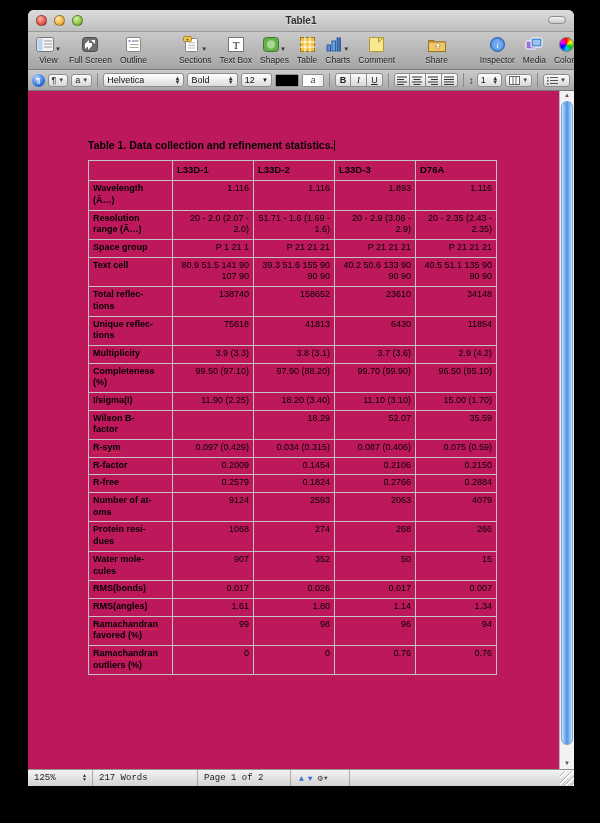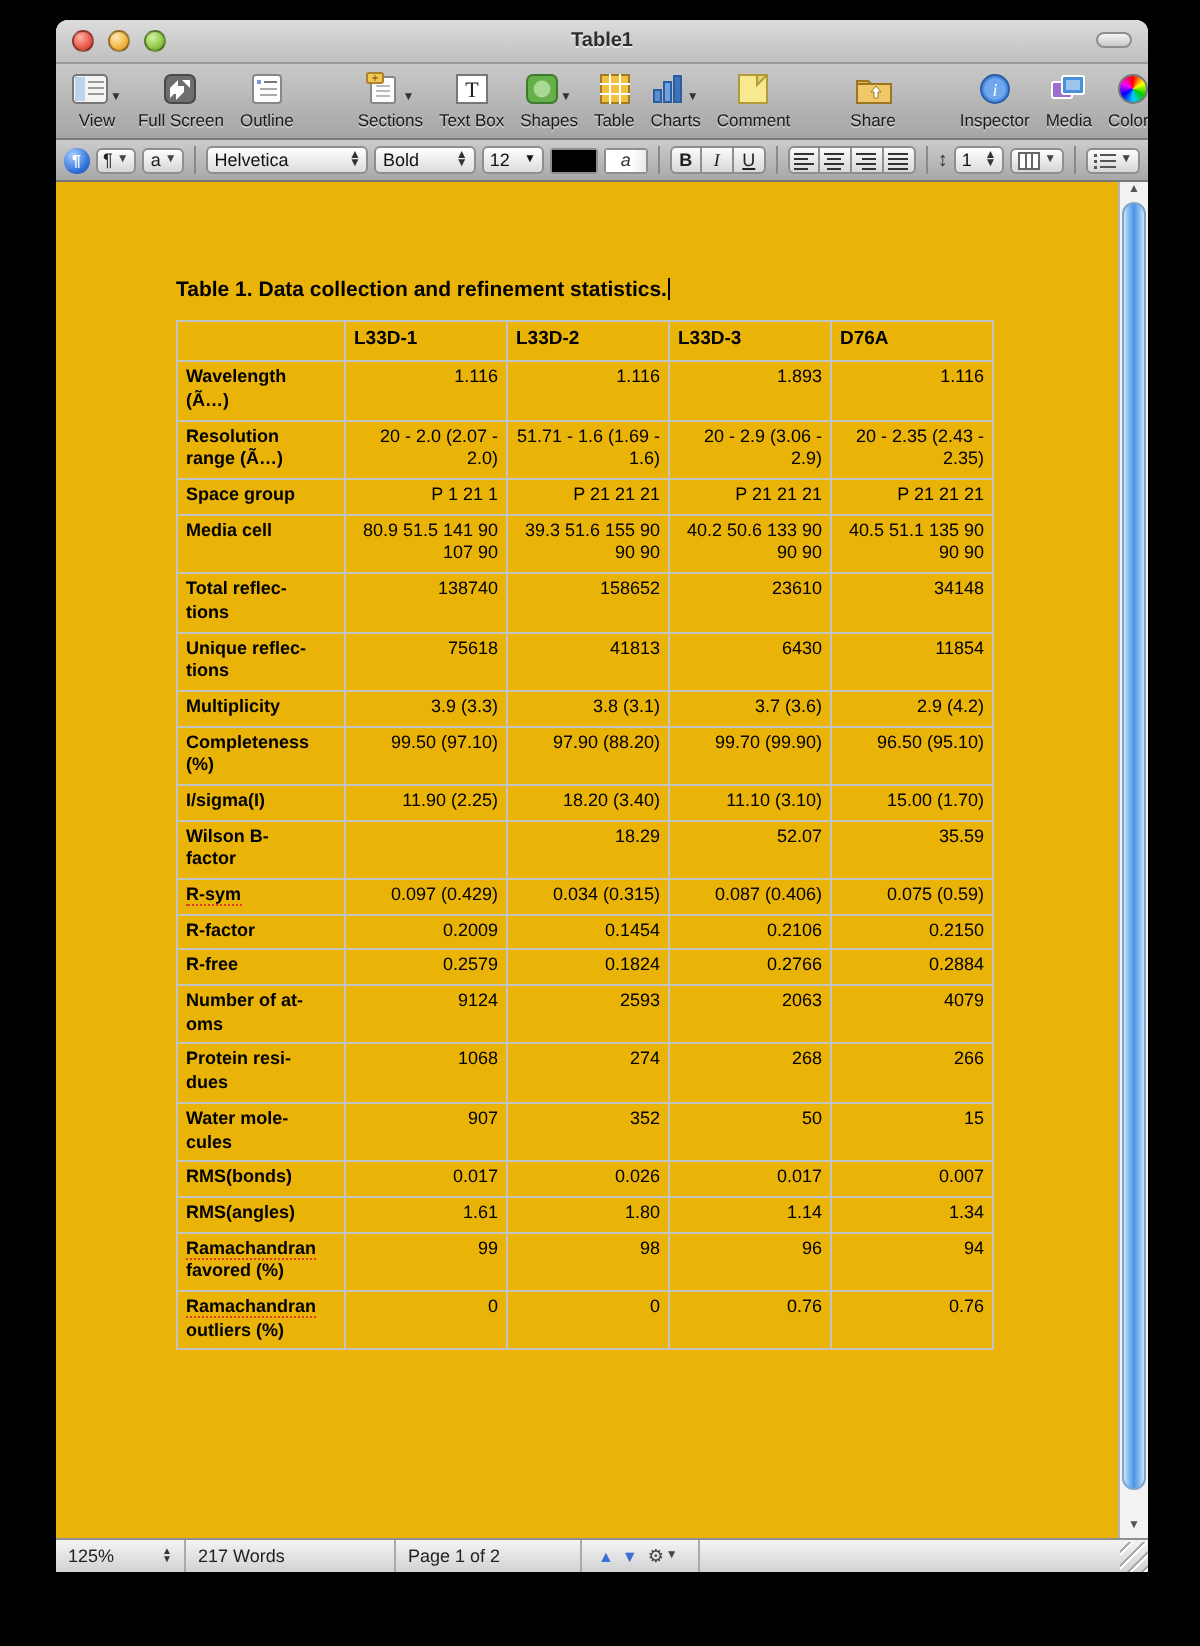--- a/index.html
+++ b/index.html
@@ -36,40 +36,40 @@
   .updown{font-size:6px;line-height:4px;color:#333;display:flex;flex-direction:column;margin-left:3px;}
   .swatch-frame{height:13px;border:1px solid #8e8e8e;border-radius:2px;background:#fff;display:flex;align-items:center;justify-content:center;box-sizing:border-box;}
   .black-swatch{width:22px;height:11px;background:#000;margin:0;}
   .bg-swatch{width:20px;height:11px;background:linear-gradient(100deg,#fff 60%,#e8e8e8);display:flex;align-items:center;justify-content:center;font-style:italic;font-size:9px;color:#333;}
   .grp{display:flex;}
   .fbtn{width:16px;height:14px;background:linear-gradient(#fbfbfb,#d8d8d8);border:1px solid #8e8e8e;display:flex;align-items:center;justify-content:center;color:#222;box-sizing:border-box;}
   .fbtn+.fbtn{border-left:none;}
   .fbtn:first-child{border-radius:3px 0 0 3px;}
   .fbtn:last-child{border-radius:0 3px 3px 0;}
   
-  .content{flex:1;display:flex;background:#eab308;min-height:0;}
+  .content{flex:1;display:flex;background:#be185d;min-height:0;}
   .doc{flex:1;position:relative;overflow:hidden;}
   .doc-title{position:absolute;left:60px;top:48px;font-size:10.5px;font-weight:bold;color:#000;white-space:nowrap;}
   .caret{display:inline-block;width:1px;height:11px;background:#000;vertical-align:-2px;margin-left:1px;}
   table.stats{position:absolute;left:60px;top:69px;border-collapse:collapse;table-layout:fixed;width:409px;font-size:9px;color:#000;}
   table.stats col.c0{width:84px;}
   table.stats col.cv{width:81px;}
   table.stats th,table.stats td{border:1px solid #c3c3c3;vertical-align:top;line-height:1.3;}
   table.stats th{text-align:left;font-size:9.5px;font-weight:bold;padding:3px 3px 4px 4px;}
   td.lab{font-weight:bold;text-align:left;padding:2px 2px 3px 4px;}
   td.val{text-align:right;padding:2px 4px 3px 2px;}
   .sp{border-bottom:1px dotted #e23b2e;}
   
   .scrollbar{flex:0 0 15px;background:#f2f2f2;border-left:1px solid #b5b5b5;position:relative;box-sizing:border-box;}
   .sb-up{position:absolute;top:1px;left:0;right:0;text-align:center;font-size:6px;color:#555;}
   .sb-thumb{position:absolute;left:1px;right:1px;top:10px;bottom:24px;border-radius:7px;background:linear-gradient(to right,#cfe4fa 0%,#8fc1f2 20%,#4a94e8 50%,#8fc1f2 80%,#cfe4fa 100%);border:1px solid #7fa3c9;box-sizing:border-box;}
   .sb-down{position:absolute;bottom:3px;left:0;right:0;text-align:center;font-size:6px;color:#555;}
   
   .statusbar{height:16px;flex:0 0 16px;background:linear-gradient(#f4f4f4,#d2d2d2);border-top:1px solid #909090;display:flex;align-items:stretch;font-size:9px;color:#222;position:relative;}
-  .seg{display:flex;align-items:center;border-right:1px solid #aaa;padding:0 6px;}
+  .seg{display:flex;align-items:center;border-right:1px solid #aaa;padding:0 6px;font-family:Liberation Mono, monospace;}
   .seg .stp{display:flex;flex-direction:column;font-size:5px;line-height:4px;color:#333;margin-left:5px;}
   .navtri{color:#3a6fd8;font-size:8px;margin:0 2px;}
   .gear{font-size:9px;color:#444;margin-left:3px;}
   .gdd{font-size:6px;color:#444;margin-left:1px;}
   .grip{position:absolute;right:0;bottom:0;width:14px;height:15px;background:repeating-linear-gradient(135deg,transparent 0 3px,#aaa 3px 4px,#fff 4px 5px);}
 </style>
 </head>
 <body>
 
 <div class="window" data-name="pages-window">
@@ -381,21 +381,21 @@
               <td class="val" data-name="value-cell">20  - 2.35 (2.43 - 2.35)</td>
             </tr>
             <tr data-name="table-row">
               <td class="lab" data-name="row-label"><span>Space group</span></td>
               <td class="val" data-name="value-cell">P 1 21 1</td>
               <td class="val" data-name="value-cell">P 21 21 21</td>
               <td class="val" data-name="value-cell">P 21 21 21</td>
               <td class="val" data-name="value-cell">P 21 21 21</td>
             </tr>
             <tr data-name="table-row">
-              <td class="lab" data-name="row-label"><span>Media cell</span></td>
+              <td class="lab" data-name="row-label"><span>Text cell</span></td>
               <td class="val" data-name="value-cell">80.9 51.5 141 90 107 90</td>
               <td class="val" data-name="value-cell">39.3 51.6 155 90 90 90</td>
               <td class="val" data-name="value-cell">40.2 50.6 133 90 90 90</td>
               <td class="val" data-name="value-cell">40.5 51.1 135 90 90 90</td>
             </tr>
             <tr data-name="table-row">
               <td class="lab" data-name="row-label"><span>Total reflec-</span><br><span>tions</span></td>
               <td class="val" data-name="value-cell">138740</td>
               <td class="val" data-name="value-cell">158652</td>
               <td class="val" data-name="value-cell">23610</td>

